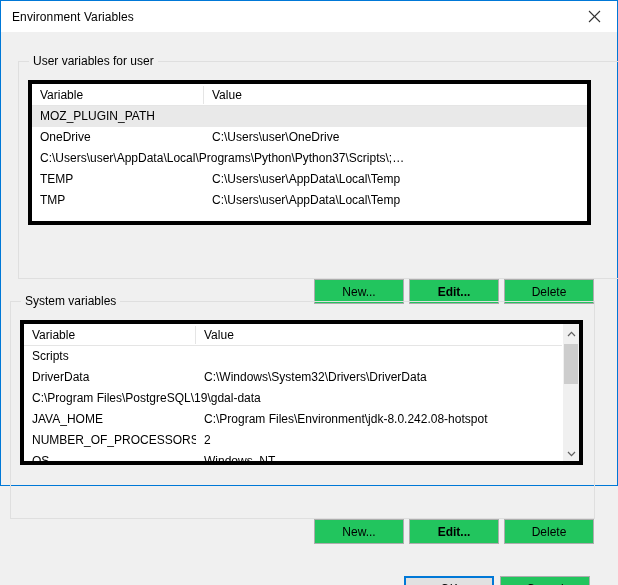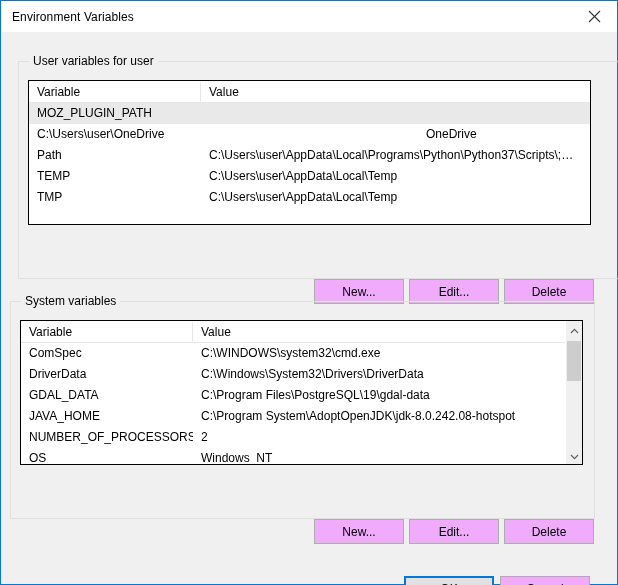--- a/index.html
+++ b/index.html
@@ -13,21 +13,21 @@
     font-size: 12px;
     color: #000000;
     overflow: hidden;
     background: #f0f0f0;
   }
 
   .window {
     position: absolute;
     left: 0; top: 0;
     width: 618px;
-    height: 585px;
+    height: 486px;
     box-sizing: border-box;
     border: 1px solid #0078d7;
     background: #f0f0f0;
     display: flex;
     flex-direction: column;
   }
 
   
   .titlebar {
     height: 31px;
@@ -79,21 +79,21 @@
     background: #f0f0f0;
     padding: 0 4px;
     font-size: 12px;
     color: #000000;
     white-space: nowrap;
   }
 
   
   .listview {
     position: absolute;
-    border: 1px solid #000000;
+    border: 4px solid #000000;
     background: #ffffff;
     box-sizing: border-box;
     overflow: hidden;
   }
   .list-user   { left: 9px;  top: 18px; width: 563px; height: 145px; }
   .list-system { left: 9px;  top: 18px; width: 563px; height: 145px; }
 
   .lv-header {
     height: 22px;
     background: #ffffff;
@@ -183,39 +183,39 @@
     right: 1px;
     top: 20px;
     height: 40px;
     background: #cdcdcd;
   }
 
   
   .btn {
     position: absolute;
     box-sizing: border-box;
-    background: #f0abfc;
+    background: #22c55e;
     border: 1px solid #adadad;
     font-family: "Liberation Sans", sans-serif;
     font-size: 12px;
     color: #000000;
     display: flex;
     align-items: center;
     justify-content: center;
     cursor: default;
     padding: 0;
   }
   .btn-default {
     background: #e1e1e1;
     border: 2px solid #0078d7;
   }
 
   .row-btn { width: 90px; height: 25px; }
   .btn-new    { left: 313px; }
-  .btn-edit   { left: 408px; }
+  .btn-edit   { left: 408px; font-weight: bold; }
   .btn-delete { left: 503px; }
 
   .user-btn-row   { top: 247px; }
   .system-btn-row { top: 487px; }
 
   .btn-ok     { left: 403px; top: 544px; width: 90px; height: 25px; }
   .btn-cancel { left: 499px; top: 544px; width: 90px; height: 25px; }
 </style>
 </head>
 <body>
@@ -243,25 +243,24 @@
         <div class="lv-header">
           <div class="hcell hcell-var divider">Variable</div>
           <div class="hcell hcell-val">Value</div>
         </div>
         <div class="lv-rows user" id="user-rows">
             <div class="lv-row selected">
               <div class="cell cell-var">MOZ_PLUGIN_PATH</div>
               <div class="cell cell-val"></div>
             </div>
             <div class="lv-row">
+              <div class="cell cell-var">OneDrive</div>
               <div class="cell cell-val">C:\Users\user\OneDrive</div>
-              <div class="cell cell-var">OneDrive</div>
-            </div>
-            <div class="lv-row">
-              <div class="cell cell-var">Path</div>
+            </div>
+            <div class="lv-row">
               <div class="cell cell-val">C:\Users\user\AppData\Local\Programs\Python\Python37\Scripts\;…</div>
             </div>
             <div class="lv-row">
               <div class="cell cell-var">TEMP</div>
               <div class="cell cell-val">C:\Users\user\AppData\Local\Temp</div>
             </div>
             <div class="lv-row">
               <div class="cell cell-var">TMP</div>
               <div class="cell cell-val">C:\Users\user\AppData\Local\Temp</div>
             </div>
@@ -276,34 +275,32 @@
     <div class="groupbox group-system">
       <div class="group-legend">System variables</div>
 
       <div class="listview list-system">
         <div class="lv-header">
           <div class="hcell hcell-var divider">Variable</div>
           <div class="hcell hcell-val">Value</div>
         </div>
         <div class="lv-rows system" id="system-rows">
             <div class="lv-row">
-              <div class="cell cell-var">ComSpec</div>
-              <div class="cell cell-val">C:\WINDOWS\system32\cmd.exe</div>
+              <div class="cell cell-var">Scripts</div>
             </div>
             <div class="lv-row">
               <div class="cell cell-var">DriverData</div>
               <div class="cell cell-val">C:\Windows\System32\Drivers\DriverData</div>
             </div>
             <div class="lv-row">
-              <div class="cell cell-var">GDAL_DATA</div>
               <div class="cell cell-val">C:\Program Files\PostgreSQL\19\gdal-data</div>
             </div>
             <div class="lv-row">
               <div class="cell cell-var">JAVA_HOME</div>
-              <div class="cell cell-val">C:\Program System\AdoptOpenJDK\jdk-8.0.242.08-hotspot</div>
+              <div class="cell cell-val">C:\Program Files\Environment\jdk-8.0.242.08-hotspot</div>
             </div>
             <div class="lv-row">
               <div class="cell cell-var">NUMBER_OF_PROCESSORS</div>
               <div class="cell cell-val">2</div>
             </div>
             <div class="lv-row">
               <div class="cell cell-var">OS</div>
               <div class="cell cell-val">Windows_NT</div>
             </div>
           </div>

